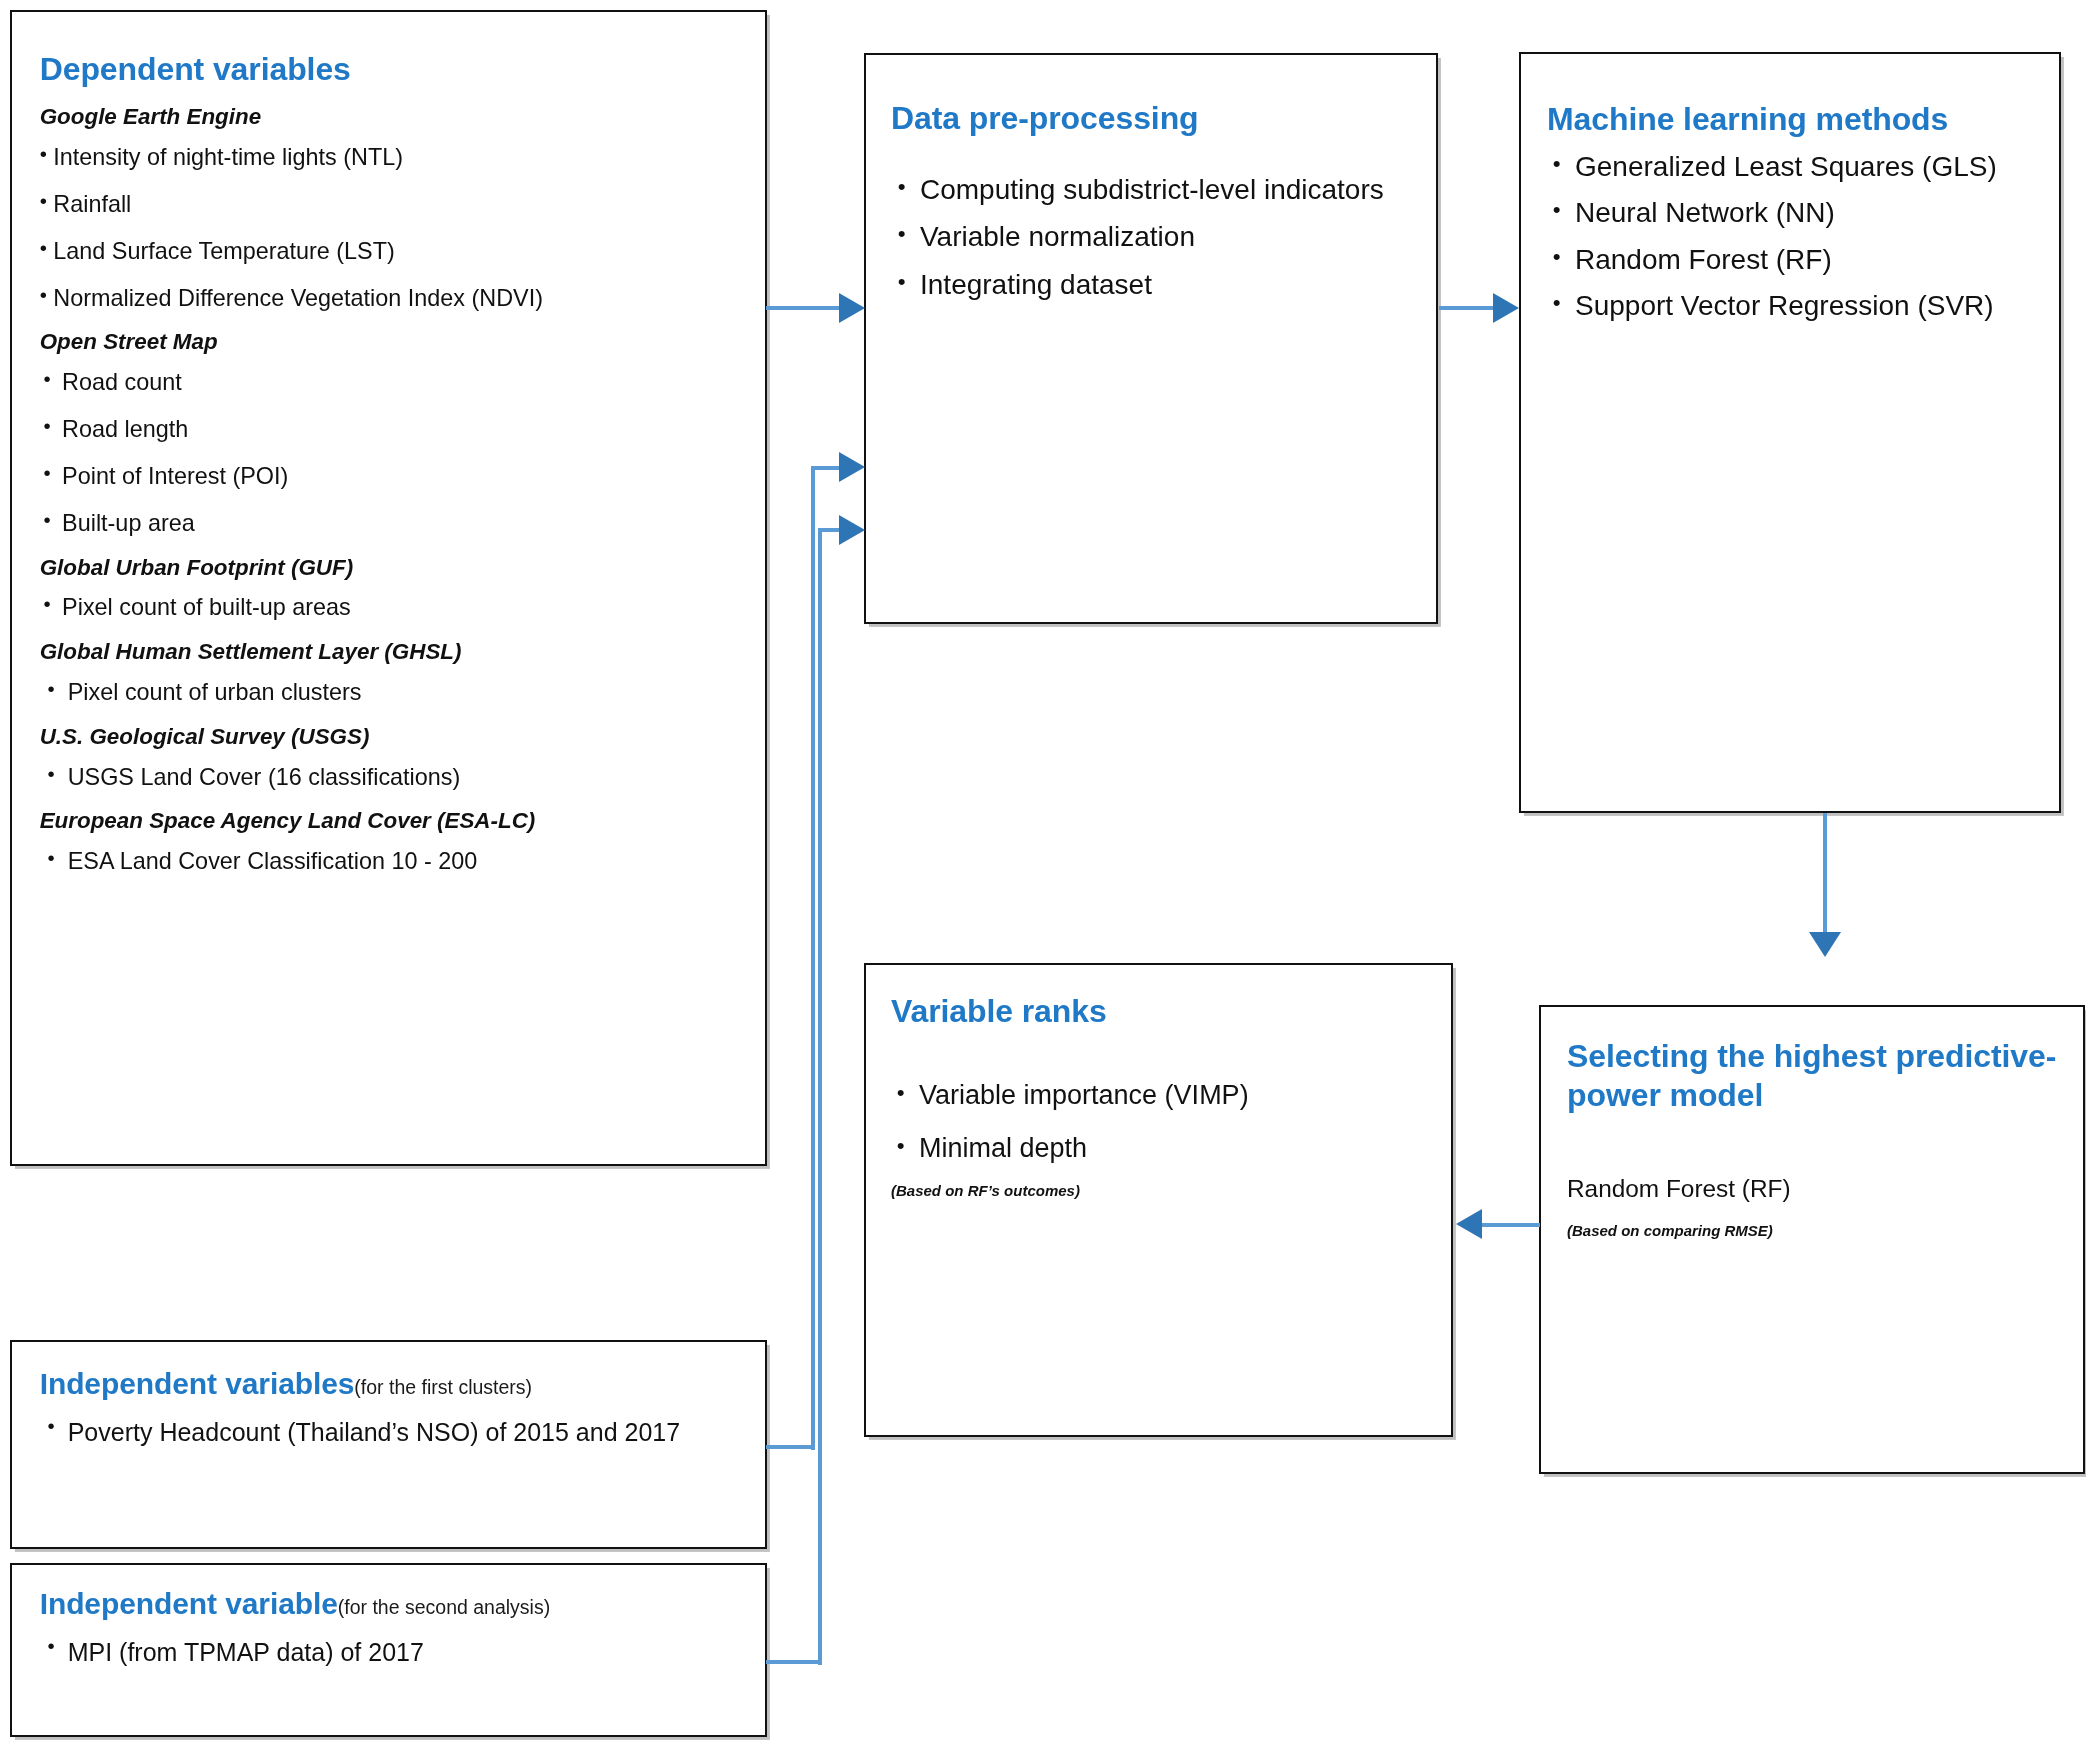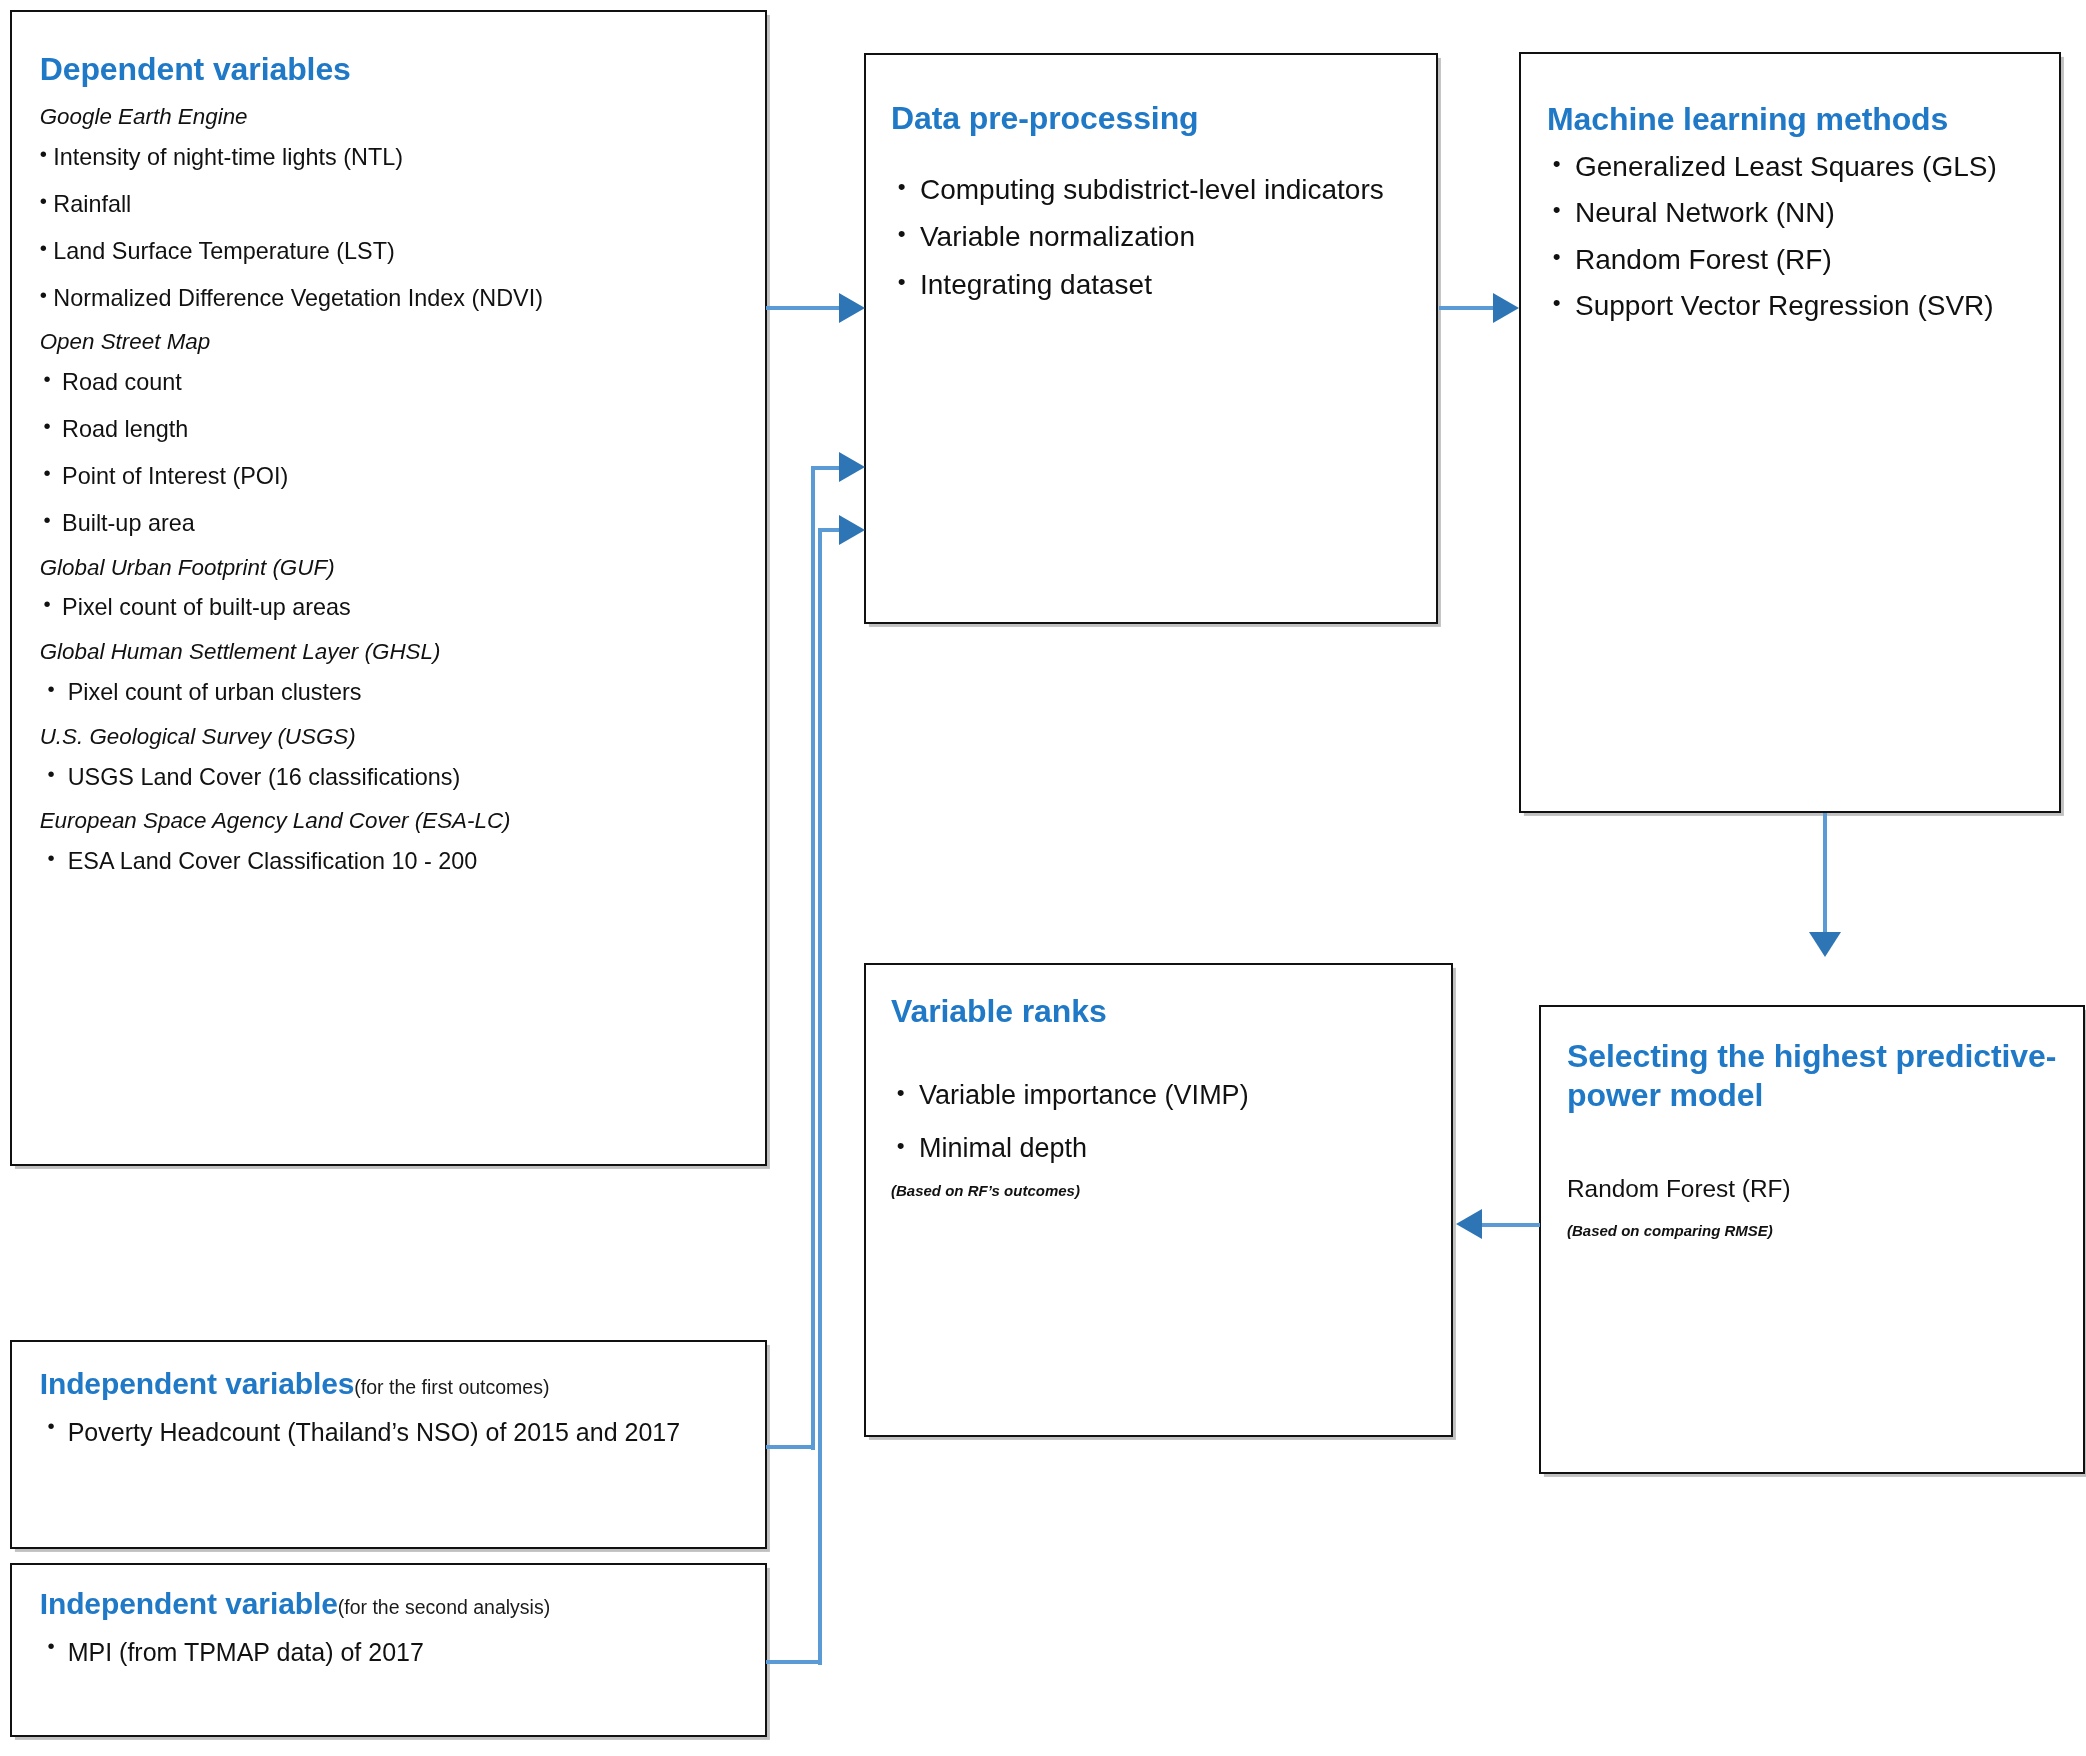--- a/index.html
+++ b/index.html
@@ -37,21 +37,21 @@
   }
   .h-title.big{ font-size:32px; }
   .h-title .suffix{
     color:#1a1a1a;
     font-weight:normal;
     font-size:19.5px;
     letter-spacing:0;
   }
   .src{
     font-style:italic;
-    font-weight:normal;
+    font-weight:bold;
     font-size:22.4px;
     line-height:1.25;
     margin:13.6px 0 8.8px 0;
     color:#111111;
   }
   .note{
     font-style:italic;
     font-weight:bold;
     font-size:15px;
     line-height:1.3;
@@ -172,21 +172,21 @@
     </ul>
 
     <div class="src">European Space Agency Land Cover (ESA-LC)</div>
     <ul class="bullets wide">
       <li>ESA Land Cover Classification 10 - 200</li>
     </ul>
   </div>
 
   <div class="box" id="box-indep1">
     <div class="h-title" style="font-size:30px;margin-bottom:8.8px;">
-      <span>Independent variables</span><span class="suffix">(for the first outcomes)</span>
+      <span>Independent variables</span><span class="suffix">(for the first clusters)</span>
     </div>
     <ul class="bullets wide">
       <li style="font-size:25px;line-height:1.62;">Poverty Headcount (Thailand’s NSO) of 2015 and 2017</li>
     </ul>
   </div>
 
   <div class="box" id="box-indep2">
     <div class="h-title" style="font-size:30px;margin-bottom:8.8px;">
       <span>Independent variable</span><span class="suffix">(for the second analysis)</span>
     </div>

